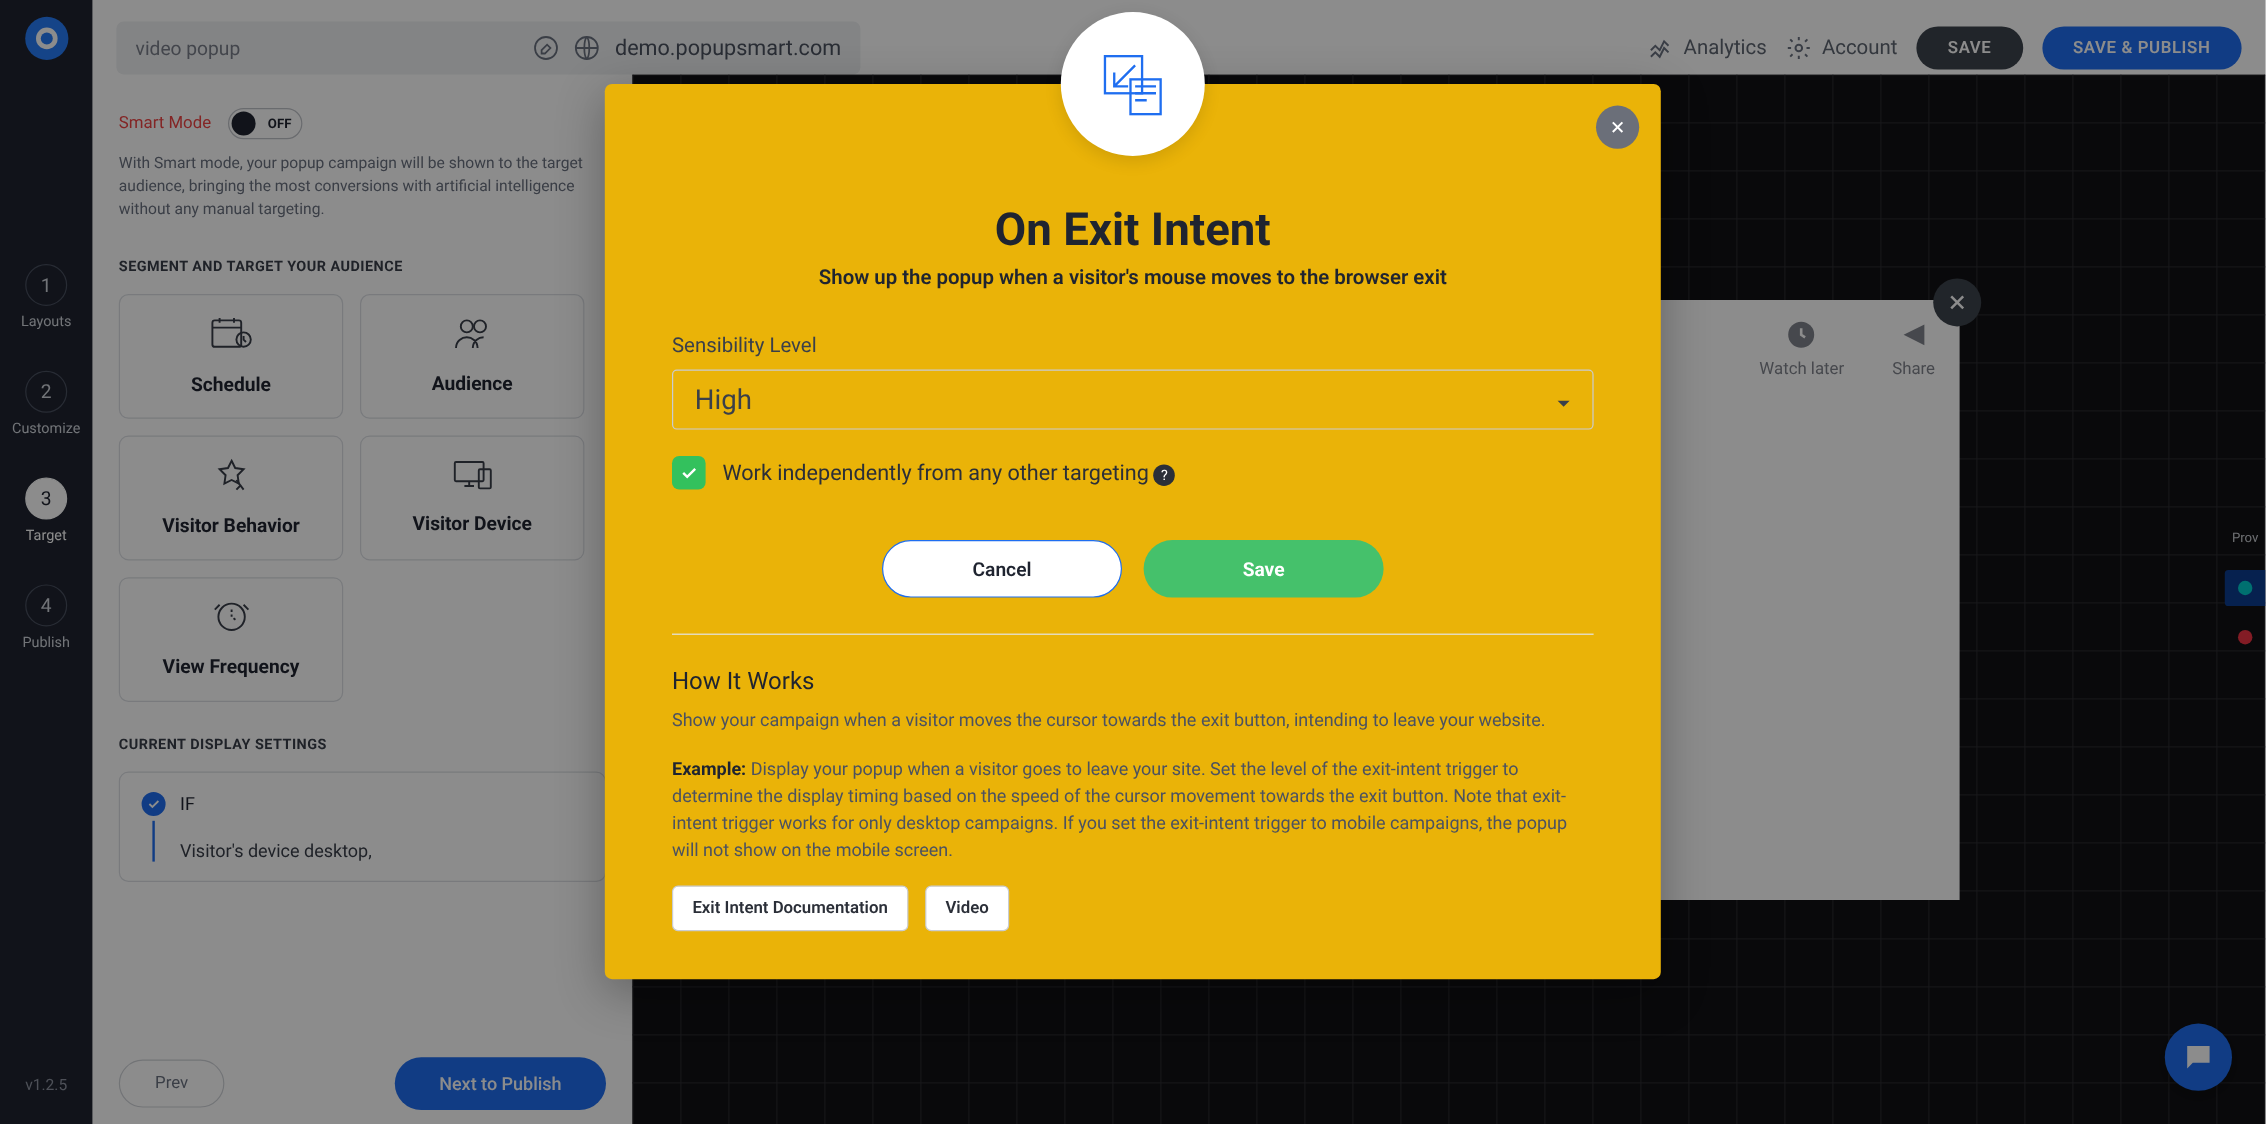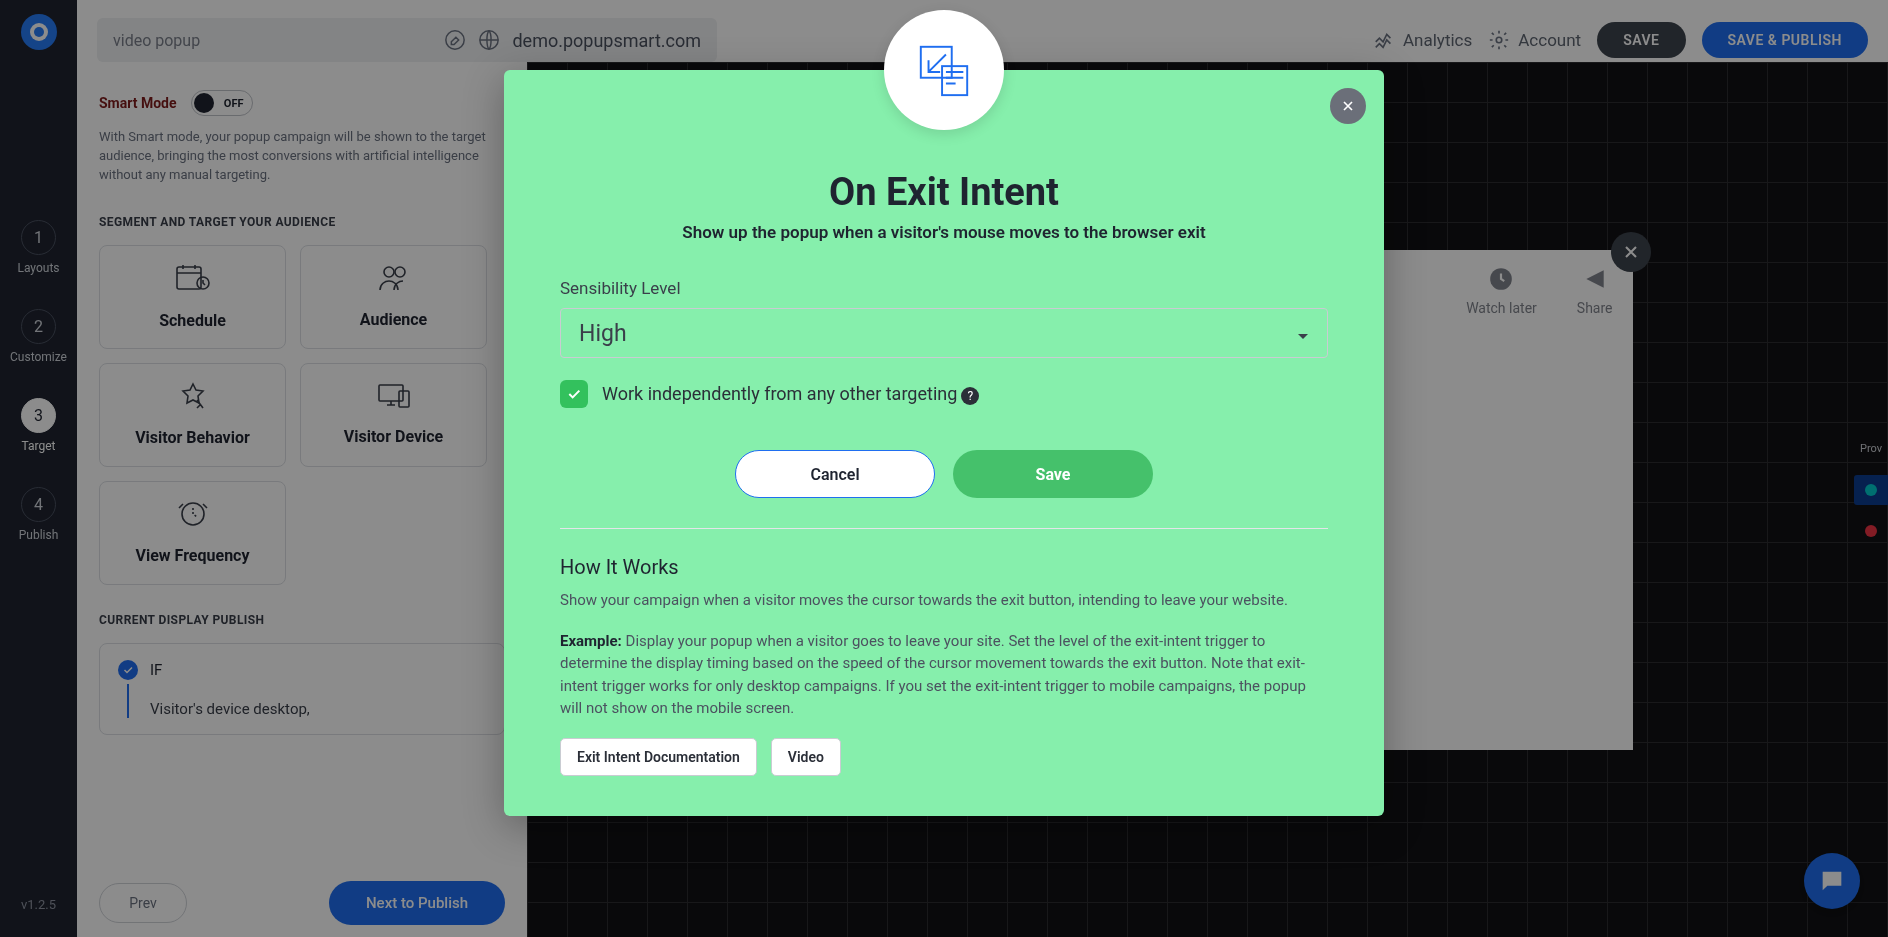--- a/index.html
+++ b/index.html
@@ -21,21 +21,21 @@
 .namebox{flex:0 0 620px;height:44px;border-radius:6px;background:#eef0f2;display:flex;align-items:center;padding:0 16px;color:#7a7f8a;gap:12px;}
 .namebox input{border:none;background:transparent;flex:1;font-size:16px;color:#7a7f8a;outline:none;}
 .icon-edit,.icon-globe,.icon-analytics,.icon-gear{color:#6b7280;display:inline-flex;}
 .spacer{flex:1;}
 .toplink{display:flex;align-items:center;gap:8px;color:#5f6672;font-size:17px;cursor:pointer;}
 .btn-save{background:#3d444d;color:#fff;border:none;border-radius:20px;padding:10px 26px;font-size:14px;font-weight:600;cursor:pointer;letter-spacing:0.5px;}
 .btn-publish{background:#1f6ef0;color:#fff;border:none;border-radius:20px;padding:10px 26px;font-size:14px;font-weight:600;cursor:pointer;letter-spacing:0.5px;}
 .body{flex:1;display:flex;overflow:hidden;}
 .panel{width:450px;padding:28px 22px 0 22px;display:flex;flex-direction:column;position:relative;}
 .smart-row{display:flex;align-items:center;gap:14px;margin-bottom:12px;}
-.smart-row .lbl{font-size:14px;font-weight:700;color:#7f1d1d;}
+.smart-row .lbl{font-size:14px;font-weight:400;color:#ef4444;}
 .toggle{width:62px;height:26px;border-radius:20px;border:1px solid #c0c3c9;background:#fff;position:relative;display:flex;align-items:center;justify-content:flex-end;padding-right:8px;font-size:11px;font-weight:700;color:#1f2430;cursor:pointer;}
 .toggle::before{content:"";position:absolute;left:2px;top:2px;width:20px;height:20px;border-radius:50%;background:#1f2430;}
 .smart-desc{font-size:13px;color:#6b7280;line-height:1.45;margin-bottom:30px;}
 .sect-head{font-size:12px;font-weight:700;letter-spacing:0.4px;color:#3a3f4a;margin-bottom:16px;}
 .cards{display:flex;flex-wrap:wrap;gap:14px;margin-bottom:28px;}
 .card{width:187px;height:104px;border:1px solid #dcdfe4;border-radius:8px;display:flex;flex-direction:column;align-items:center;justify-content:center;gap:14px;cursor:pointer;}
 .card .ic{color:#3a3f4a;}
 .card .lbl{font-size:16px;font-weight:700;color:#1f2430;}
 .rules{border:1px solid #dcdfe4;border-radius:8px;padding:16px 18px;}
 .rule-line{display:flex;align-items:center;gap:12px;position:relative;}
@@ -52,21 +52,21 @@
 .preview-x{position:absolute;right:-18px;top:-18px;width:40px;height:40px;border-radius:50%;background:#3d444d;display:flex;align-items:center;justify-content:center;color:#fff;cursor:pointer;}
 .vid-icons{display:flex;gap:40px;color:#fff;margin-bottom:60px;}
 .vid-item{display:flex;flex-direction:column;align-items:center;gap:8px;opacity:0.85;}
 .vid-item .t{font-size:14px;}
 .hero{font-size:52px;font-weight:800;color:#0f1419;text-align:center;line-height:1.18;}
 .side-dots{position:absolute;right:0;top:380px;display:flex;flex-direction:column;gap:20px;width:34px;align-items:center;}
 .tab{width:34px;height:30px;background:#0b3d91;display:flex;align-items:center;justify-content:center;border-radius:3px 0 0 3px;}
 .dot{width:12px;height:12px;border-radius:50%;}
 .chatbubble{position:absolute;right:28px;bottom:28px;width:56px;height:56px;border-radius:50%;background:#1f6ef0;display:flex;align-items:center;justify-content:center;color:#fff;cursor:pointer;box-shadow:0 4px 14px rgba(0,0,0,0.25);}
 .overlay{position:absolute;inset:0;background:rgba(0,0,0,0.45);display:flex;align-items:flex-start;justify-content:center;padding-top:70px;}
-.modal{width:880px;background:#86efac;border-radius:6px;position:relative;padding:100px 56px 40px 56px;box-shadow:0 10px 40px rgba(0,0,0,0.3);}
+.modal{width:880px;background:#eab308;border-radius:6px;position:relative;padding:100px 56px 40px 56px;box-shadow:0 10px 40px rgba(0,0,0,0.3);}
 .modal-icon{position:absolute;top:-60px;left:50%;transform:translateX(-50%);width:120px;height:120px;border-radius:50%;background:#fff;display:flex;align-items:center;justify-content:center;box-shadow:0 4px 14px rgba(0,0,0,0.12);}
 .modal-close{position:absolute;right:18px;top:18px;width:36px;height:36px;border-radius:50%;background:#6b6f79;display:flex;align-items:center;justify-content:center;color:#fff;cursor:pointer;}
 .modal-title{font-size:38px;font-weight:700;color:#1f2430;text-align:center;margin-bottom:8px;}
 .modal-sub{font-size:17px;font-weight:600;color:#1f2430;text-align:center;margin-bottom:36px;}
 .field-label{font-size:17px;color:#3a3f4a;margin-bottom:10px;}
 .select{width:100%;height:50px;border:1px solid #c9ccd2;border-radius:4px;display:flex;align-items:center;justify-content:space-between;padding:0 18px;font-size:23px;color:#3a3f4a;cursor:pointer;margin-bottom:22px;}
 .chk-row{display:flex;align-items:center;gap:14px;margin-bottom:42px;}
 .chk{width:28px;height:28px;border-radius:6px;background:#33c15d;display:flex;align-items:center;justify-content:center;color:#fff;cursor:pointer;}
 .qmark{width:18px;height:18px;border-radius:50%;background:#2b2f38;color:#fff;display:inline-flex;align-items:center;justify-content:center;font-size:12px;margin-left:4px;cursor:pointer;}
 .modal-actions{display:flex;justify-content:center;gap:18px;margin-bottom:30px;}
@@ -197,21 +197,21 @@
           <div class="card">
             <span class="ic"><svg width="32" height="28" viewBox="0 0 32 28" fill="none" stroke="currentColor" stroke-width="1.6">
                   <circle cx="16" cy="14" r="11"></circle>
                   <path d="M16 8v6l4 3" stroke-dasharray="2 2"></path>
                   <path d="M2 8l4-4M30 8l-4-4"></path>
                 </svg></span>
             <span class="lbl">View Frequency</span>
           </div>
         </div>
 
-        <div class="sect-head">CURRENT DISPLAY PUBLISH</div>
+        <div class="sect-head">CURRENT DISPLAY SETTINGS</div>
         <div class="rules">
           <div class="rule-line">
             <div class="pill">
                 <svg width="12" height="12" viewBox="0 0 24 24" fill="none" stroke="currentColor" stroke-width="3">
                   <path d="M5 12l5 5L20 7"></path>
                 </svg>
               </div>
             <div class="vline"></div>
             <span class="rule-if">IF</span>
           </div>

